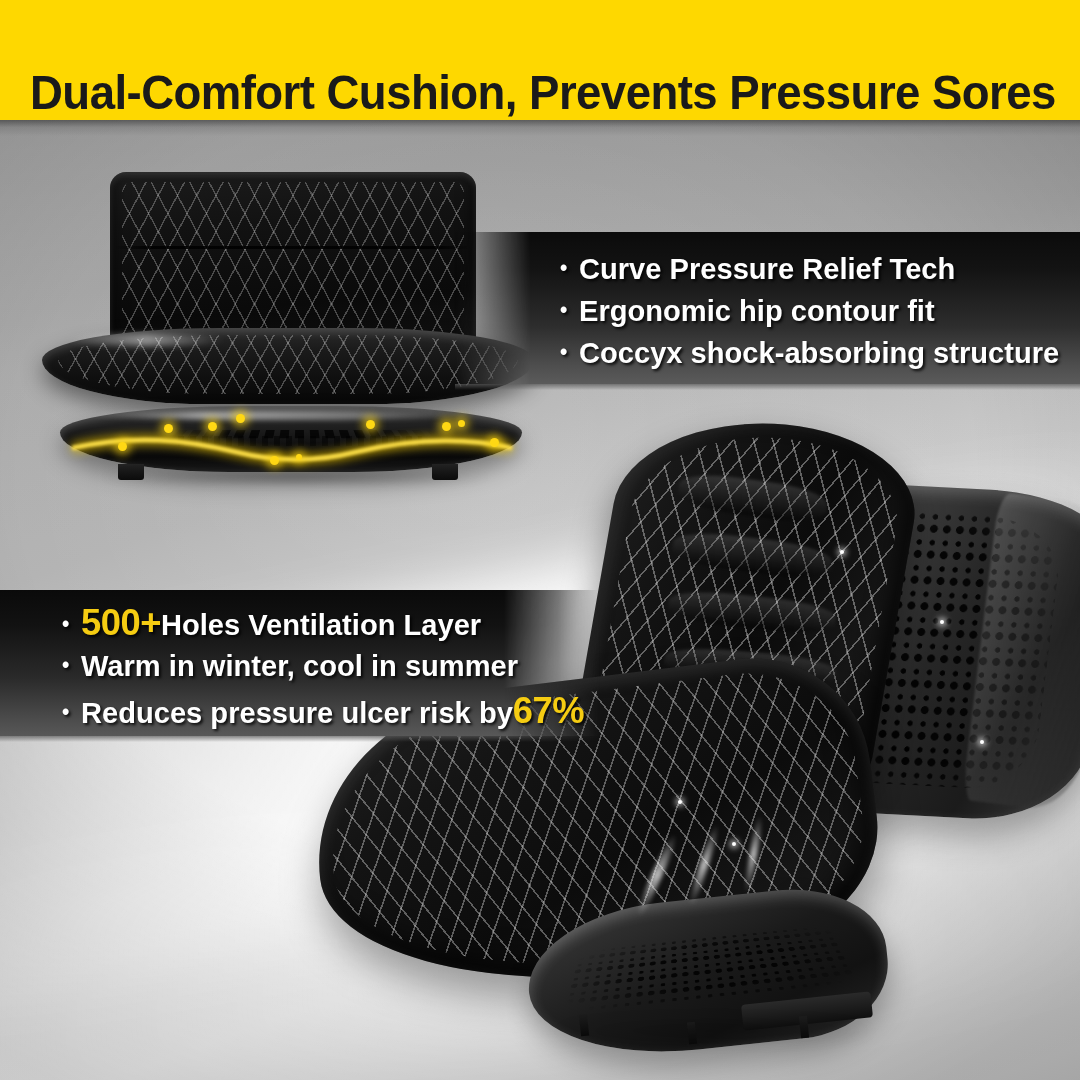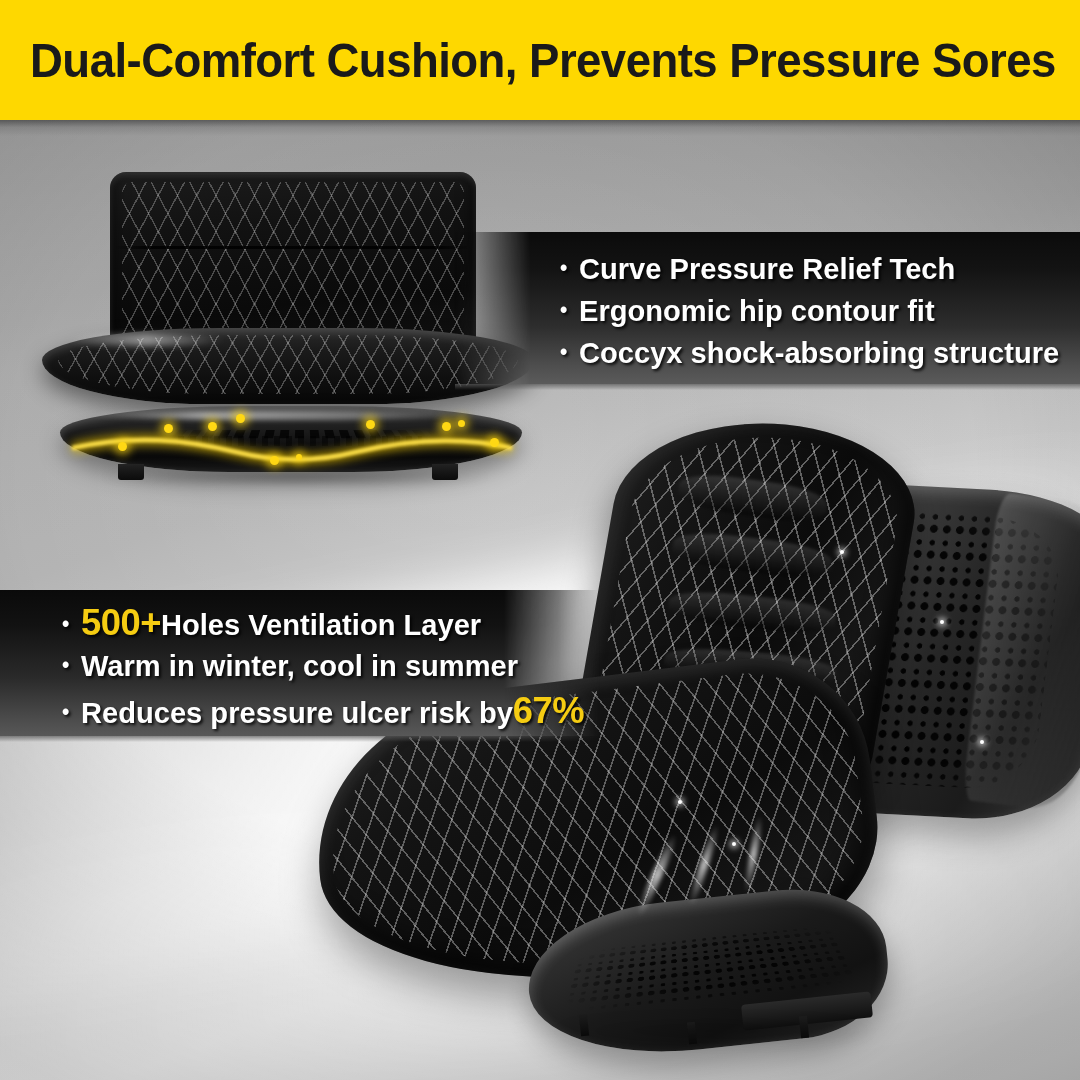--- a/index.html
+++ b/index.html
@@ -19,21 +19,21 @@
   .bg-sheen-b{position:absolute;left:-10%;top:74%;width:130%;height:22%;
     background:linear-gradient(100deg,rgba(255,255,255,0) 0%,rgba(255,255,255,.5) 45%,rgba(255,255,255,0) 90%);
     transform:rotate(-8deg);filter:blur(30px);}
   .bg-dim-top{position:absolute;left:0;top:120px;width:100%;height:420px;
     background:linear-gradient(180deg,rgba(120,120,120,.35) 0%,rgba(150,150,150,.08) 60%,rgba(255,255,255,0) 100%);}
   .bg-vig{position:absolute;inset:0;
     background:radial-gradient(ellipse 80% 65% at 46% 44%,rgba(255,255,255,.12) 0%,rgba(0,0,0,0) 55%,rgba(0,0,0,.16) 100%);}
 
   
   .header{position:absolute;left:0;top:0;width:1080px;height:120px;
-    background:#fed800;display:flex;align-items:center;z-index:40;}
+    background:#fed800;display:flex;align-items:flex-end;z-index:40;}
   .header-title{margin-left:30px;font-size:49px;font-weight:700;color:#1a1a1a;
     letter-spacing:-.6px;transform:scaleX(.93);transform-origin:left center;white-space:nowrap;}
   .header-shadow{position:absolute;left:0;top:120px;width:1080px;height:16px;z-index:39;
     background:linear-gradient(180deg,rgba(40,40,40,.55) 0%,rgba(60,60,60,.18) 45%,rgba(0,0,0,0) 100%);}
 
   
   .band{position:absolute;z-index:30;}
   .band-1{left:455px;top:232px;width:625px;height:152px;
     background:linear-gradient(180deg,#0b0b0b 0%,#141414 26%,#2d2d2d 62%,#4e4e4e 88%,#5b5b5b 100%);
     -webkit-mask-image:linear-gradient(90deg,rgba(0,0,0,0) 0%,rgba(0,0,0,.35) 4%,#000 12%,#000 100%);

